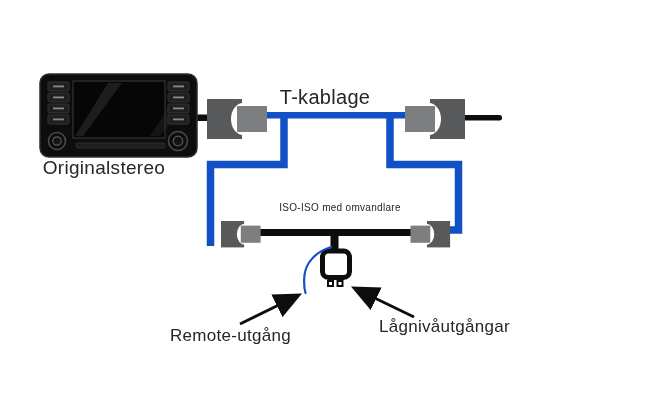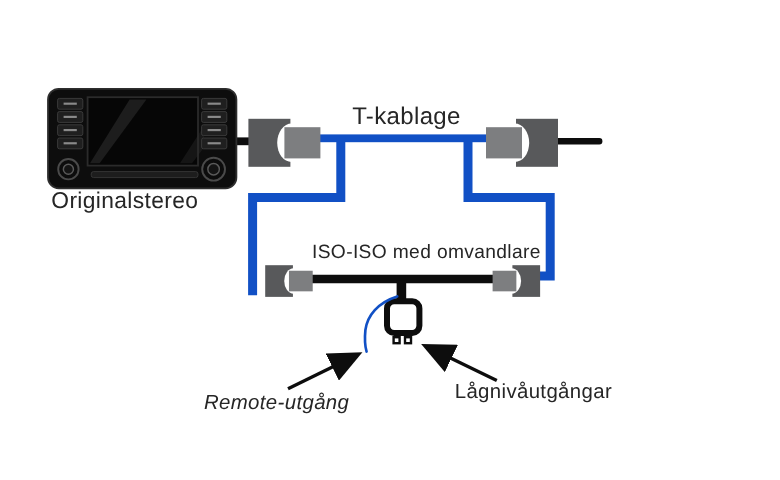--- a/index.html
+++ b/index.html
@@ -17,24 +17,24 @@
 
   .label {
     position: absolute;
     color: var(--label-text, #262626);
     letter-spacing: 0.3px;
     text-align: center;
     line-height: 1.12;
     white-space: nowrap;
   }
   .label-stereo    { left: 24px;  top: 157px; width: 160px; font-size: 19px; }
-  .label-tcable    { left: 266px; top: 86px;  width: 118px; font-size: 20px; text-align: right; }
+  .label-tcable    { left: 266px; top: 86px;  width: 118px; font-size: 20px; }
   .label-oem       { left: 482px; top: 97px;  width: 168px; font-size: 19px; line-height: 21px; }
-  .label-iso       { left: 260px; top: 202px; width: 184px; font-size: 16px; }
-  .label-remote    { left: 163px; top: 326px; width: 135px; font-size: 17px; font-style: italic; }
+  .label-iso       { left: 248px; top: 202px; width: 184px; font-size: 10px; }
+  .label-remote    { left: 163px; top: 326px; width: 135px; font-size: 17px; }
   .label-lowlevel  { left: 372px; top: 317px; width: 145px; font-size: 17px; }
 
   
   .fill-blue   { fill: var(--cable-blue, #1150c5); }
   .stroke-blue { stroke: var(--cable-blue, #1150c5); }
   .fill-black  { fill: var(--cable-black, #0d0d0d); }
   .stroke-black{ stroke: var(--cable-black, #0d0d0d); }
   .fill-dark   { fill: var(--connector-dark, #58595b); }
   .fill-light  { fill: var(--connector-light, #7d7e80); }
   .fill-white  { fill: #ffffff; }

